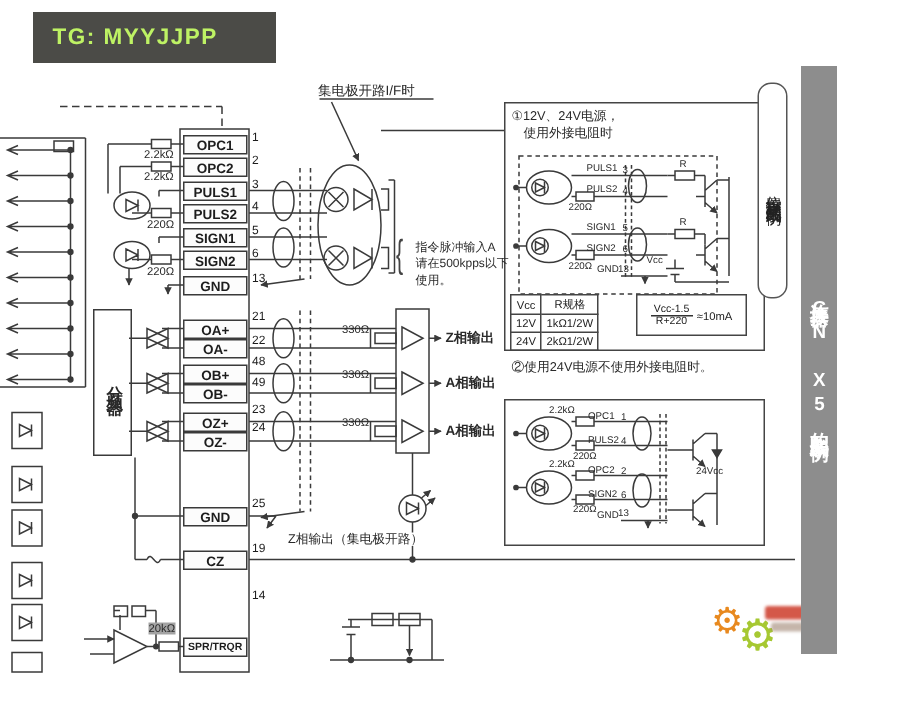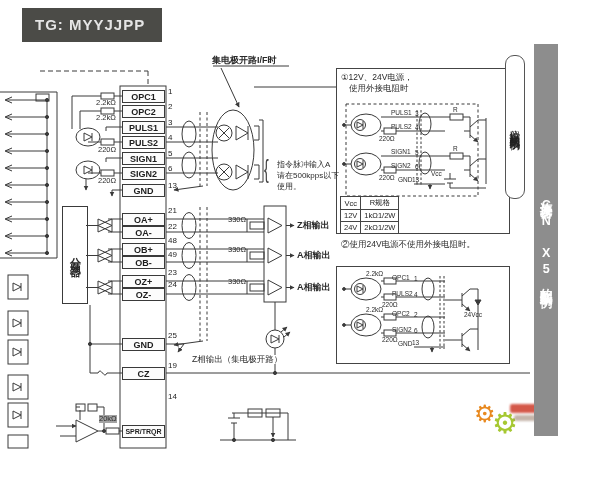--- a/index.html
+++ b/index.html
@@ -304,21 +304,21 @@
   <div class="num" style="top:331px">25</div>
   <div class="num" style="top:361px">19</div>
   <div class="num" style="top:392px">14</div>
 
   <div class="t" style="left:62px;top:206px;width:24px;height:96px;border:1px solid #3a3a3a;
        display:flex;align-items:center;justify-content:center;font-size:11px;font-weight:bold;
        letter-spacing:5px;z-index:3;">
     <span class="vtext">分频器</span>
   </div>
 
-  <div class="t" style="left:212px;top:56px;font-size:9px;z-index:3;font-weight:bold;">集电极开路I/F时</div>
+  <div class="t" style="left:212px;top:56px;font-size:9px;z-index:3;">集电极开路I/F时</div>
   <div class="t" style="left:264px;top:156px;font-size:26px;transform:scaleX(.55);transform-origin:left top;color:#444;z-index:3;">{</div>
   <div class="t" style="left:277px;top:161px;font-size:8px;z-index:3;">指令脉冲输入A</div>
   <div class="t" style="left:277px;top:172px;font-size:8px;z-index:3;">请在500kpps以下</div>
   <div class="t" style="left:277px;top:183px;font-size:8px;z-index:3;">使用。</div>
   <div class="t" style="left:190px;top:355px;font-size:8.5px;background:#fff;padding:0 2px;z-index:3;">Z相输出（集电极开路）</div>
 
   <div class="t" style="left:96px;top:99px;font-size:7.5px;z-index:3;">2.2kΩ</div>
   <div class="t" style="left:96px;top:114px;font-size:7.5px;z-index:3;">2.2kΩ</div>
   <div class="t" style="left:98px;top:146px;font-size:7.5px;z-index:3;">220Ω</div>
   <div class="t" style="left:98px;top:177px;font-size:7.5px;z-index:3;">220Ω</div>
@@ -364,20 +364,27 @@
       <td>12V</td>
       <td>1kΩ1/2W</td>
     </tr>
     <tr>
       <td>24V</td>
       <td>2kΩ1/2W</td>
     </tr>
   </tbody>
     </table>
 
+  <div id="formula">
+    <span class="frac">
+      <span class="n">Vcc-1.5</span>
+      <span>R+220</span>
+    </span>
+    <span class="res">≈10mA</span>
+  </div>
 
   <div class="t lbl-sm" style="left:366px;top:271px;z-index:3;">2.2kΩ</div>
   <div class="t lbl-sm" style="left:392px;top:275px;z-index:3;">OPC1</div>
   <div class="t lbl-sm" style="left:414px;top:276px;z-index:3;">1</div>
   <div class="t lbl-sm" style="left:392px;top:291px;z-index:3;">PULS2</div>
   <div class="t lbl-sm" style="left:414px;top:292px;z-index:3;">4</div>
   <div class="t lbl-sm" style="left:382px;top:302px;z-index:3;">220Ω</div>
   <div class="t lbl-sm" style="left:366px;top:307px;z-index:3;">2.2kΩ</div>
   <div class="t lbl-sm" style="left:392px;top:311px;z-index:3;">OPC2</div>
   <div class="t lbl-sm" style="left:414px;top:312px;z-index:3;">2</div>
@@ -397,18 +404,18 @@
 
   <div style="position:absolute;left:472px;top:398px;width:88px;height:40px;z-index:3;">
     <span style="position:absolute;left:2px;top:2px;font-size:24px;color:#e8891f;filter:blur(.4px);">⚙</span>
     <span style="position:absolute;left:20px;top:8px;font-size:29px;color:#a6c832;filter:blur(.4px);">⚙</span>
     <span style="position:absolute;left:38px;top:6px;width:46px;height:9px;background:rgba(198,32,12,.75);
           filter:blur(1px);border-radius:2px;"></span>
     <span style="position:absolute;left:42px;top:17px;width:32px;height:6px;background:rgba(150,120,100,.55);
           filter:blur(1px);border-radius:2px;"></span>
   </div>
 
-  <div class="t" style="left:22px;top:8px;width:140px;height:34px;background:#4b4b47;color:#e5e5e5;
+  <div class="t" style="left:22px;top:8px;width:162px;height:34px;background:#4b4b47;color:#bef264;
        font-size:15px;font-weight:bold;letter-spacing:1px;line-height:34px;padding-left:13px;
        box-sizing:border-box;z-index:5;">TG: MYYJJPP</div>
 
 
 </div>
 
 </body></html>

